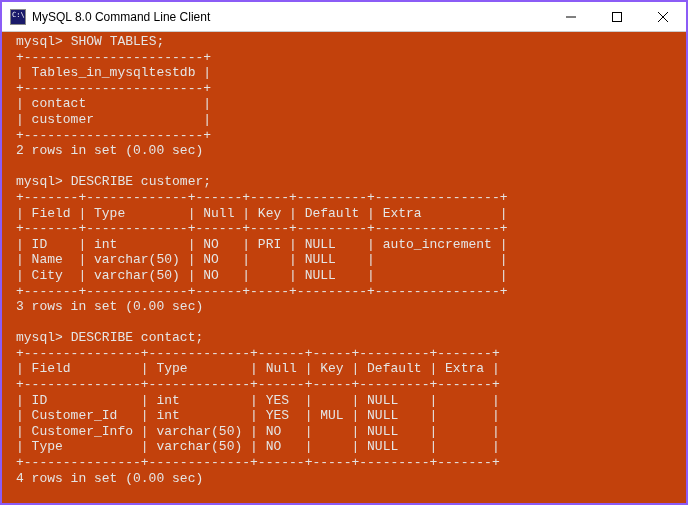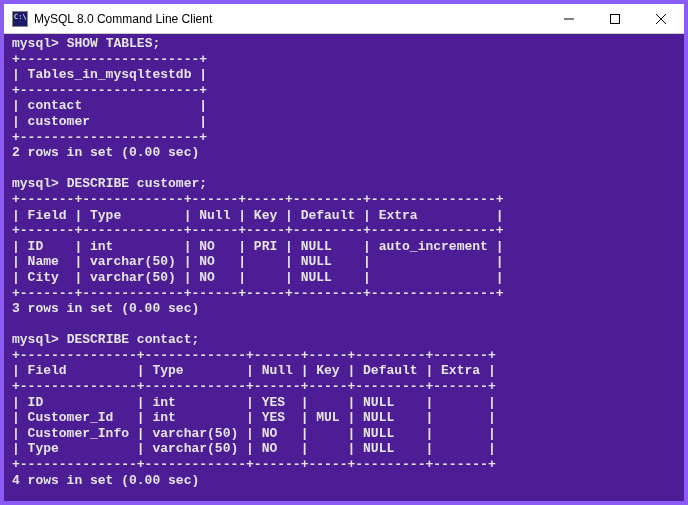--- a/index.html
+++ b/index.html
@@ -7,21 +7,21 @@
     font-family: Consolas, "Courier New", monospace;
     font-size: 13px;
     background: #fff;
     width: 688px;
     height: 505px;
     overflow: hidden;
   }
   .window {
     width: 688px;
     height: 505px;
-    border: 4px solid #8b5cf6;
+    border: 2px solid #8b5cf6;
     display: flex;
     flex-direction: column;
     background: #0c0c0c;
   }
   .titlebar {
     height: 30px;
     background: #ffffff;
     display: flex;
     align-items: center;
     border-bottom: 1px solid #ccc;
@@ -62,29 +62,28 @@
     align-items: center;
     justify-content: center;
     font-family: "Segoe UI", sans-serif;
     font-size: 12px;
     color: #000;
     cursor: pointer;
   }
   .win-btn svg { stroke: #000; stroke-width: 1; fill: none; }
   .terminal {
     flex: 1;
-    background: #4c1d95;
+    background: #c2410c;
     color: #e5e5e5;
-    padding: 2px 8px;
+    padding: 2px 14px;
     white-space: pre;
     line-height: 1.20;
     overflow: hidden;
     font-family: Consolas, "Courier New", monospace;
     font-size: 13px;
-    font-weight: bold;
   }
 </style>
 </head>
 <body>
 
 <div class="window">
   <div class="titlebar">
     <span class="titlebar-icon"></span>
     <span class="titlebar-text">MySQL 8.0 Command Line Client</span>
     <div class="win-controls">

